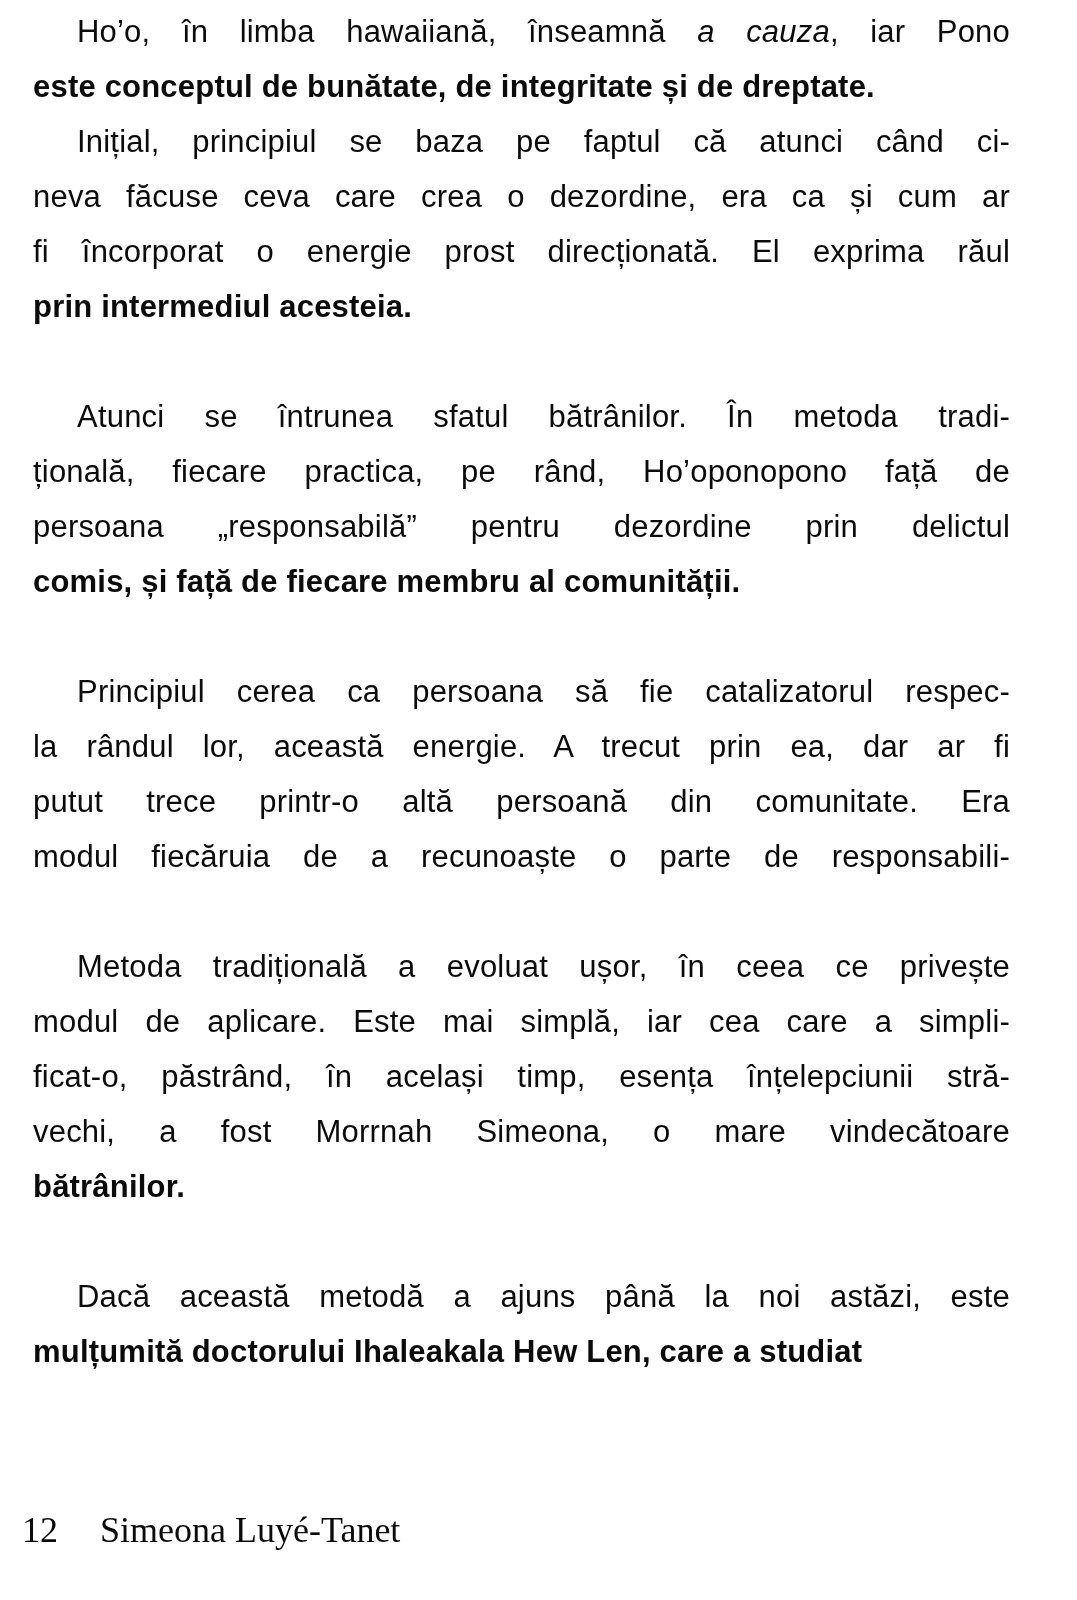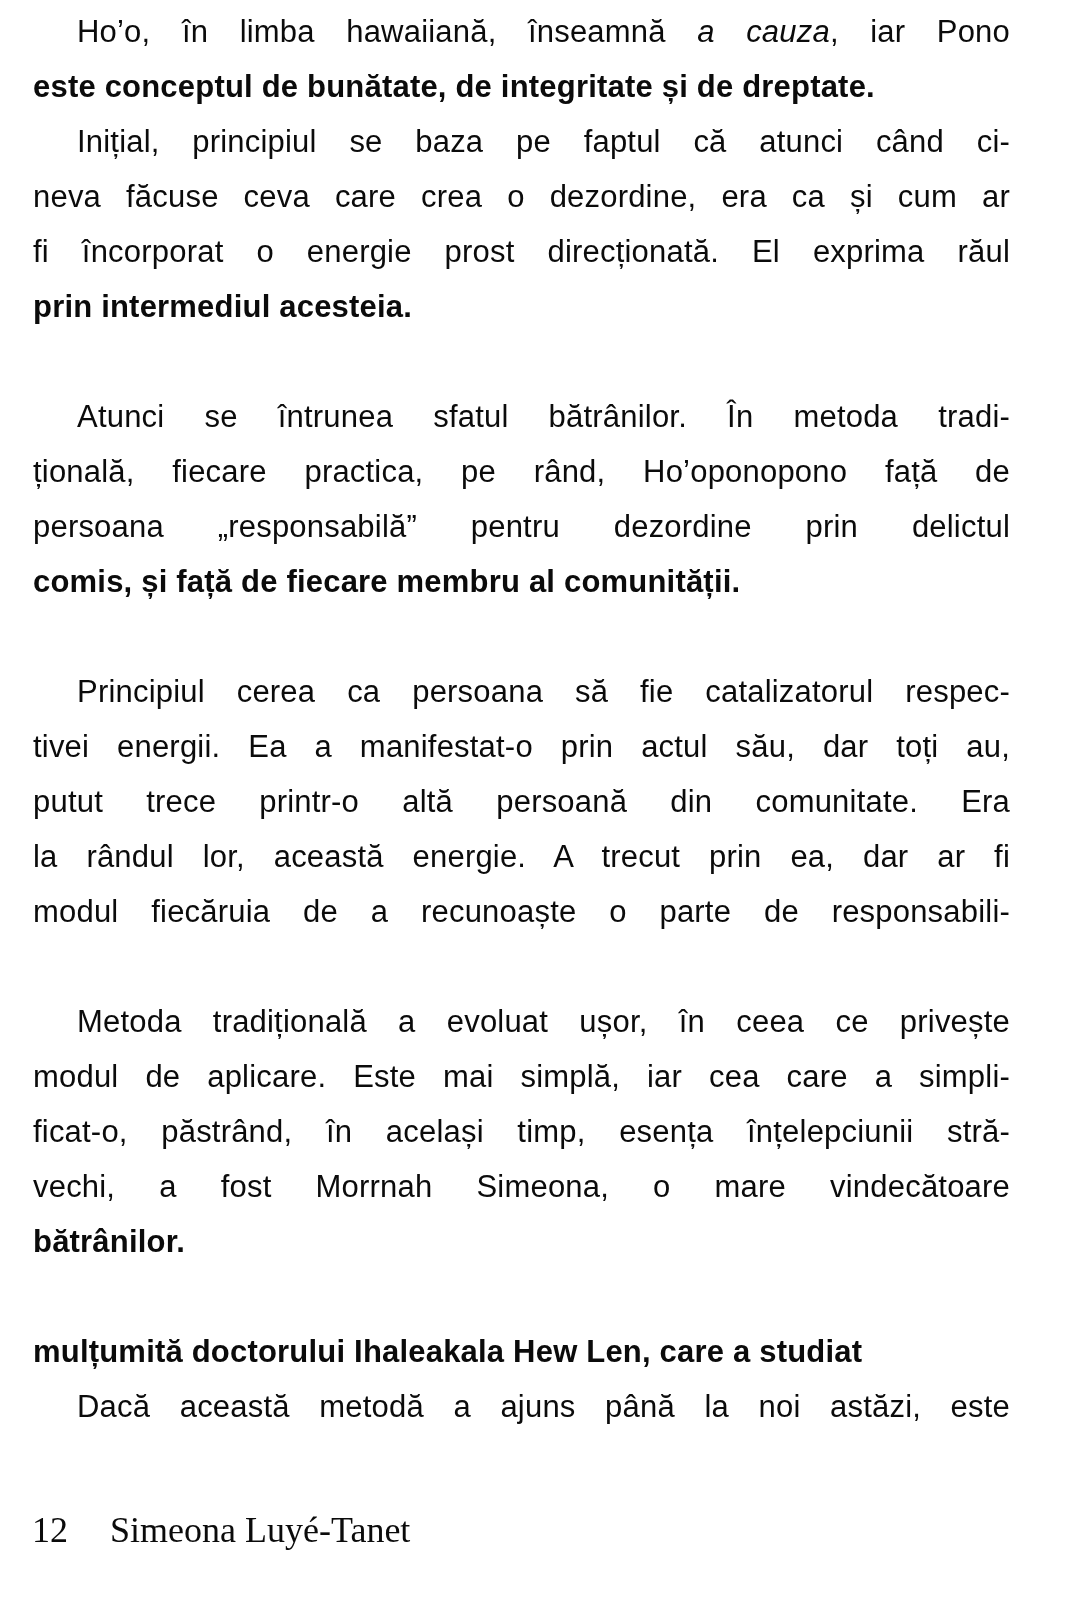--- a/index.html
+++ b/index.html
@@ -25,21 +25,21 @@
     line-height: 55px;
     letter-spacing: 0.2px;
     text-align: justify;
     text-align-last: justify;
   }
   .line.last { text-align-last: left; font-weight: bold; }
   .line.first { text-indent: 44px; }
   .it { font-style: italic; }
   .footer {
     position: absolute;
-    left: 32px;
+    left: 22px;
     top: 1503px;
     display: flex;
     align-items: baseline;
     font-family: "Liberation Serif", serif;
     font-size: 36px;
     line-height: 55px;
     color: #0b0b0b;
   }
   .author { margin-left: 42px; }
 </style>
@@ -59,34 +59,33 @@
         <div class="line last">prin intermediul acesteia.</div>
       </div>
       <div class="para gap">
         <div class="line first">Atunci se întrunea sfatul bătrânilor. În metoda tradi-</div>
         <div class="line">țională, fiecare practica, pe rând, Ho’oponopono față de</div>
         <div class="line">persoana „responsabilă” pentru dezordine prin delictul</div>
         <div class="line last">comis, și față de fiecare membru al comunității.</div>
       </div>
       <div class="para gap">
         <div class="line first">Principiul cerea ca persoana să fie catalizatorul respec-</div>
-        <div class="line">tivei energii. Ea a manifestat-o prin actul său, dar toți au,</div>
+        <div class="line">la rândul lor, această energie. A trecut prin ea, dar ar fi</div>
         <div class="line">putut trece printr-o altă persoană din comunitate. Era</div>
-        <div class="line">la rândul lor, această energie. A trecut prin ea, dar ar fi</div>
         <div class="line">modul fiecăruia de a recunoaște o parte de responsabili-</div>
       </div>
       <div class="para gap">
         <div class="line first">Metoda tradițională a evoluat ușor, în ceea ce privește</div>
         <div class="line">modul de aplicare. Este mai simplă, iar cea care a simpli-</div>
         <div class="line">ficat-o, păstrând, în același timp, esența înțelepciunii stră-</div>
         <div class="line">vechi, a fost Morrnah Simeona, o mare vindecătoare</div>
         <div class="line last">bătrânilor.</div>
       </div>
       <div class="para gap">
+        <div class="line first">Dacă această metodă a ajuns până la noi astăzi, este</div>
         <div class="line last">mulțumită doctorului Ihaleakala Hew Len, care a studiat</div>
-        <div class="line first">Dacă această metodă a ajuns până la noi astăzi, este</div>
       </div>
     </div>
   <div class="footer">
     <span class="page-number">12</span>
     <span class="author">Simeona Luyé-Tanet</span>
   </div>
 </div>
 
 </body></html>

